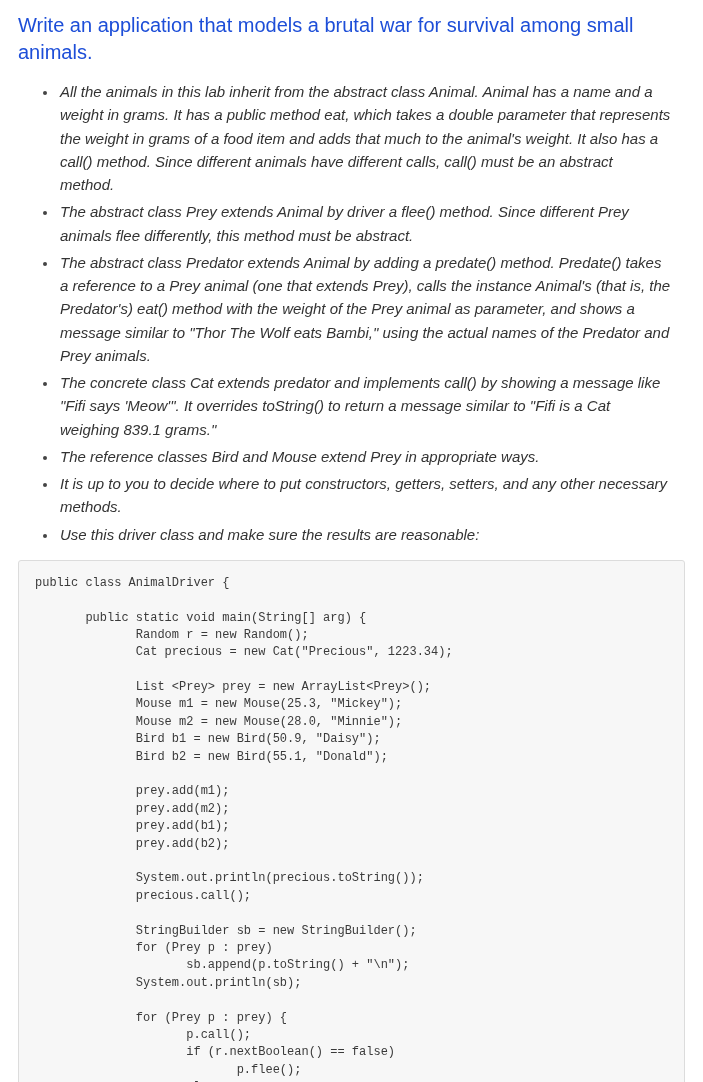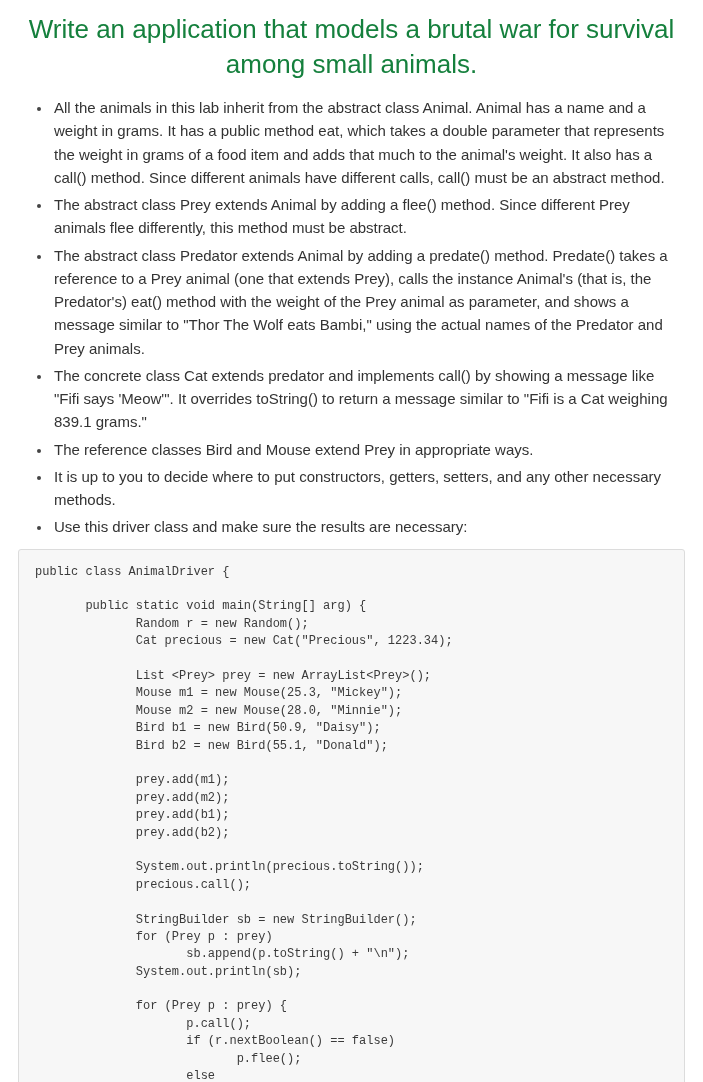--- a/index.html
+++ b/index.html
@@ -7,31 +7,31 @@
     margin: 0;
     padding: 12px 18px 24px 18px;
     font-family: "Segoe UI", "Helvetica Neue", Arial, sans-serif;
     color: #2f2f2f;
     background: #fff;
     width: 703px;
     font-size: 15px;
     line-height: 1.55;
   }
   h1 {
-    font-size: 26px;
+    font-size: 20px;
     font-weight: 400;
-    color: #15803d;
+    color: #1d4ed8;
     margin: 0 0 14px 0;
     line-height: 1.35;
-    text-align: center;
   }
   ul.main-list {
-    margin: 8px;
+    margin: 14px;
     padding: 0 0 0 26px;
     list-style: disc;
+    font-style: italic;
   }
   ul.main-list > li {
     margin: 0 0 4px 0;
     padding-left: 2px;
     color: #333;
   }
   ul.main-list > li::marker {
     color: #444;
     font-size: 13px;
   }
@@ -49,26 +49,26 @@
     overflow-x: auto;
   }
 </style>
 </head>
 <body>
 
 <h1>Write an application that models a brutal war for survival among small animals.</h1>
 
 <ul class="main-list">
   <li>All the animals in this lab inherit from the abstract class Animal. Animal has a name and a weight in grams. It has a public method eat, which takes a double parameter that represents the weight in grams of a food item and adds that much to the animal's weight. It also has a call() method. Since different animals have different calls, call() must be an abstract method.</li>
-  <li>The abstract class Prey extends Animal by adding a flee() method. Since different Prey animals flee differently, this method must be abstract.</li>
+  <li>The abstract class Prey extends Animal by driver a flee() method. Since different Prey animals flee differently, this method must be abstract.</li>
   <li>The abstract class Predator extends Animal by adding a predate() method. Predate() takes a reference to a Prey animal (one that extends Prey), calls the instance Animal's (that is, the Predator's) eat() method with the weight of the Prey animal as parameter, and shows a message similar to "Thor The Wolf eats Bambi," using the actual names of the Predator and Prey animals.</li>
   <li>The concrete class Cat extends predator and implements call() by showing a message like "Fifi says 'Meow'". It overrides toString() to return a message similar to "Fifi is a Cat weighing 839.1 grams."</li>
   <li>The reference classes Bird and Mouse extend Prey in appropriate ways.</li>
   <li>It is up to you to decide where to put constructors, getters, setters, and any other necessary methods.</li>
-  <li>Use this driver class and make sure the results are necessary:</li>
+  <li>Use this driver class and make sure the results are reasonable:</li>
 </ul>
 
 <div class="code-block">public class AnimalDriver {
 
        public static void main(String[] arg) {
               Random r = new Random();
               Cat precious = new Cat("Precious", 1223.34);
 
               List &lt;Prey&gt; prey = new ArrayList&lt;Prey&gt;();
               Mouse m1 = new Mouse(25.3, "Mickey");

